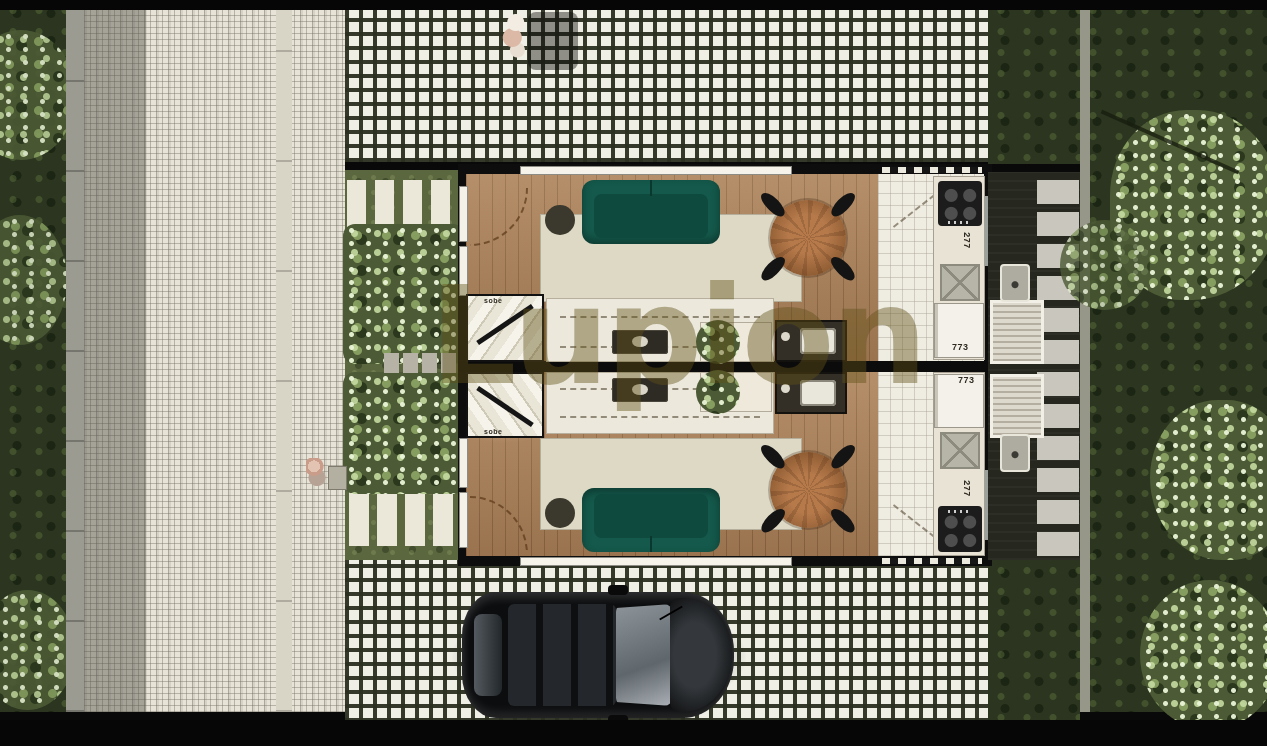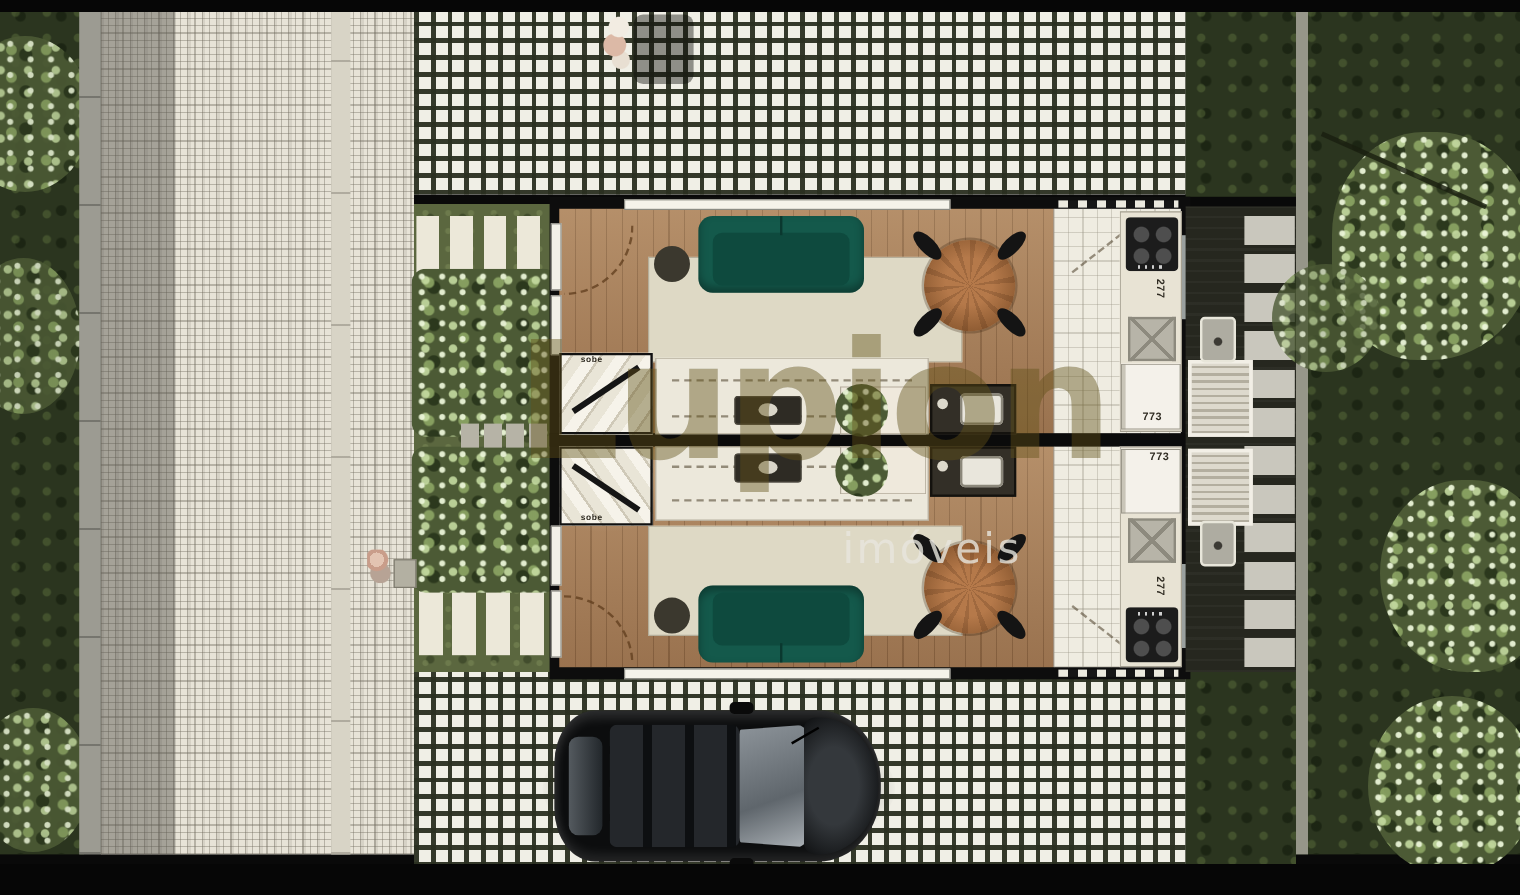--- a/index.html
+++ b/index.html
@@ -201,17 +201,16 @@
     <div class="abs" style="left:46px;top:12px;width:108px;height:102px;background:#141619;border-radius:6px;background-image:repeating-linear-gradient(90deg,#24272b 0 28px,#0d0f11 28px 35px),repeating-linear-gradient(0deg,rgba(45,49,54,.9) 0 22px,rgba(10,12,13,.9) 22px 28px);"></div>
     <div class="abs" style="left:154px;top:12px;width:56px;height:102px;background:linear-gradient(160deg,#8d949a,#5f666c 60%,#aab0b5);clip-path:polygon(0 4%,100% 0,100% 100%,0 96%);border-radius:8px;"></div>
     <div class="abs" style="left:208px;top:6px;width:62px;height:114px;background:radial-gradient(ellipse at 40% 50%,#34383c 0 40%,#0a0b0c 90%);border-radius:10px 52px 52px 10px / 10px 60px 60px 10px;"></div>
     <div class="abs" style="left:146px;top:-7px;width:20px;height:10px;background:#0a0a0a;border-radius:4px;"></div>
     <div class="abs" style="left:146px;top:123px;width:20px;height:10px;background:#0a0a0a;border-radius:4px;"></div>
     <div class="abs" style="left:196px;top:20px;width:26px;height:2px;background:#000;transform:rotate(-30deg);"></div>
   </div>
 
   <div class="abs wm" style="left:430px;top:268px;color:#3a3008;opacity:.42;mix-blend-mode:multiply;">Lupion</div>
   <div class="abs wm" style="left:430px;top:268px;color:#8a701c;opacity:.30;mix-blend-mode:screen;">Lupion</div>
-  <div class="abs" style="left:702px;top:438px;font-size:35px;letter-spacing:2px;color:#e8e6de;opacity:.8;font-family:'DejaVu Sans','Liberation Sans',sans-serif;">imóveis</div>
 
   <div class="abs" style="left:0;top:0;width:1267px;height:10px;background:#060606;"></div>
   <div class="abs" style="left:0;top:720px;width:1267px;height:26px;background:#060606;"></div>
 </div>
 
 </body></html>

